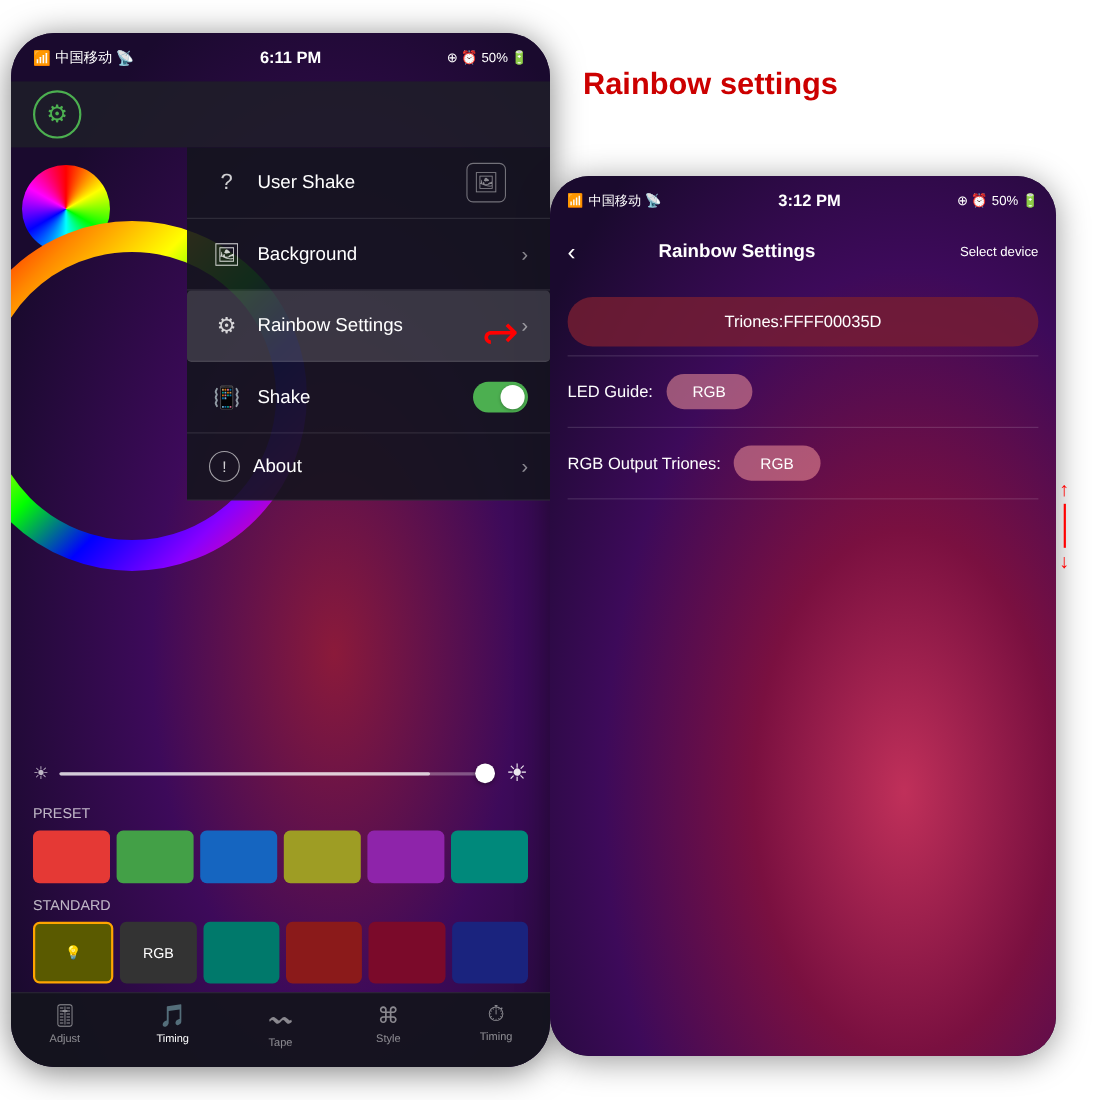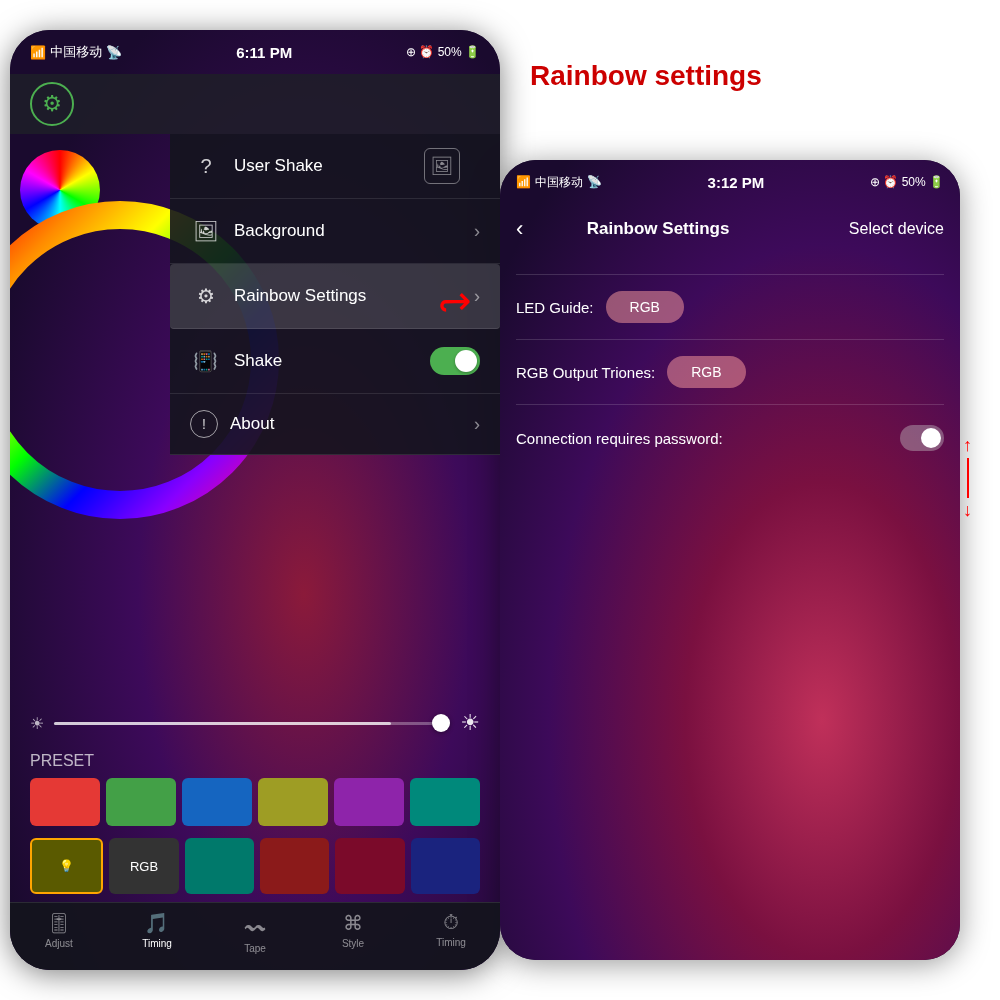--- a/index.html
+++ b/index.html
@@ -214,21 +214,21 @@
       height: 18px;
       background: white;
       border-radius: 50%;
       box-shadow: 0 1px 4px rgba(0,0,0,0.4);
     }
     .brightness-icon-big { font-size: 22px; color: rgba(255,255,255,0.9); }
 
     
     .preset-label {
       color: white;
-      font-size: 16px;
+      font-size: 13px;
       padding: 4px 20px;
       opacity: 0.7;
     }
     .color-swatches {
       display: flex;
       gap: 6px;
       padding: 4px 20px 8px;
     }
     .swatch {
       flex: 1;
@@ -324,21 +324,21 @@
     .nav-title {
       flex: 1;
       text-align: center;
       color: white;
       font-size: 17px;
       font-weight: 600;
       margin-left: -60px;
     }
     .select-device-btn {
       color: white;
-      font-size: 16px;
+      font-size: 12px;
     }
 
     
     .settings-content {
       position: relative;
       z-index: 10;
       padding: 16px;
     }
 
     
@@ -549,20 +549,21 @@
 
       <div class="color-swatches">
         <div class="swatch" style="background:#E53935"></div>
         <div class="swatch" style="background:#43A047"></div>
         <div class="swatch" style="background:#1565C0"></div>
         <div class="swatch" style="background:#9E9D24"></div>
         <div class="swatch" style="background:#8E24AA"></div>
         <div class="swatch" style="background:#00897B"></div>
       </div>
 
+      <div class="preset-label">STANDARD</div>
 
       <div class="standard-row">
         <div class="standard-item active" style="background:#5a5a00;border:2px solid #FFA500;">💡</div>
         <div class="standard-item" style="background:#333;font-size:13px;">RGB</div>
         <div class="standard-item" style="background:#00796B"></div>
         <div class="standard-item" style="background:#8B1A1A"></div>
         <div class="standard-item" style="background:#7B0A2A"></div>
         <div class="standard-item" style="background:#1A237E"></div>
       </div>
 
@@ -613,41 +614,38 @@
     </div>
 
     <div class="top-nav-right">
       <div class="back-btn">‹</div>
       <div class="nav-title">Rainbow Settings</div>
       <div class="select-device-btn">Select device</div>
     </div>
 
     <div class="settings-content">
 
+      <div class="device-pill">
+        <span>Triones:FFFF00035D</span>
+      </div>
 
       <div class="settings-separator"></div>
 
       <div class="settings-row">
         <span class="settings-row-label">LED Guide:</span>
         <div class="settings-pill">RGB</div>
       </div>
 
       <div class="settings-separator"></div>
 
       <div class="settings-row">
         <span class="settings-row-label">RGB Output Triones:</span>
         <div class="settings-pill">RGB</div>
       </div>
 
       <div class="settings-separator"></div>
 
-      <div class="password-row">
-        <span class="password-label">Connection requires password:</span>
-        <div class="small-toggle">
-          <div class="small-toggle-knob"></div>
-        </div>
-      </div>
 
 
     </div>
   </div>
 
 </div>
 
 </body></html>

